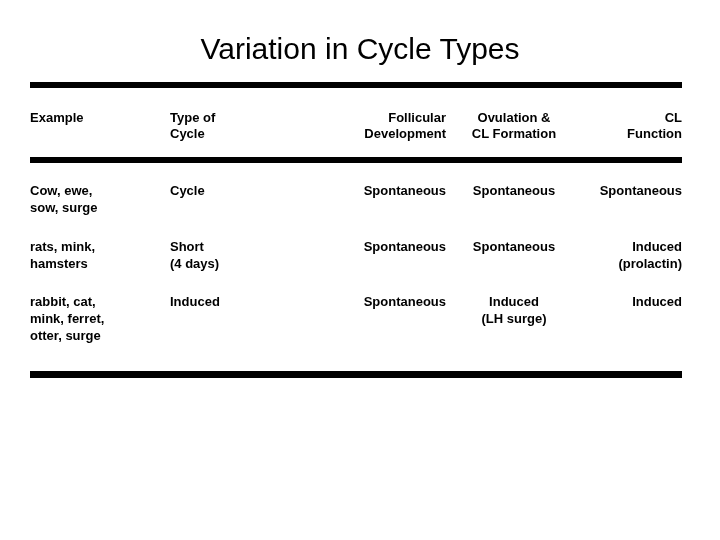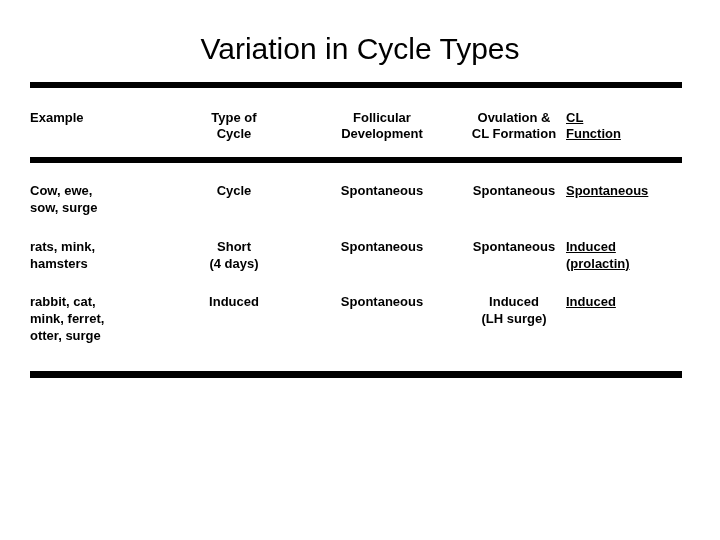--- a/index.html
+++ b/index.html
@@ -73,24 +73,24 @@
     top: 0;
     font-size: 13px;
     font-weight: bold;
     line-height: 17px;
     color: #000000;
     white-space: pre-line;
   }
 
   
   .col-0 { left: 0px;   width: 130px; text-align: left;   }
-  .col-1 { left: 130px; width: 148px; text-align: center; }
-  .col-2 { left: 282px; width: 140px; text-align: center; }
+  .col-1 { left: 140px; width: 148px; }
+  .col-2 { left: 276px; width: 140px; text-align: right; }
   .col-3 { left: 396px; width: 176px; text-align: center; }
-  .col-4 { left: 536px; width: 116px; text-align: left; text-decoration: underline; }
+  .col-4 { left: 536px; width: 116px; text-align: right; }
 
   .row-header .cell { line-height: 16px; }
 </style>
 </head>
 <body>
 
 <div class="slide">
 
   <div class="slide-title">Variation in Cycle Types</div>
 

